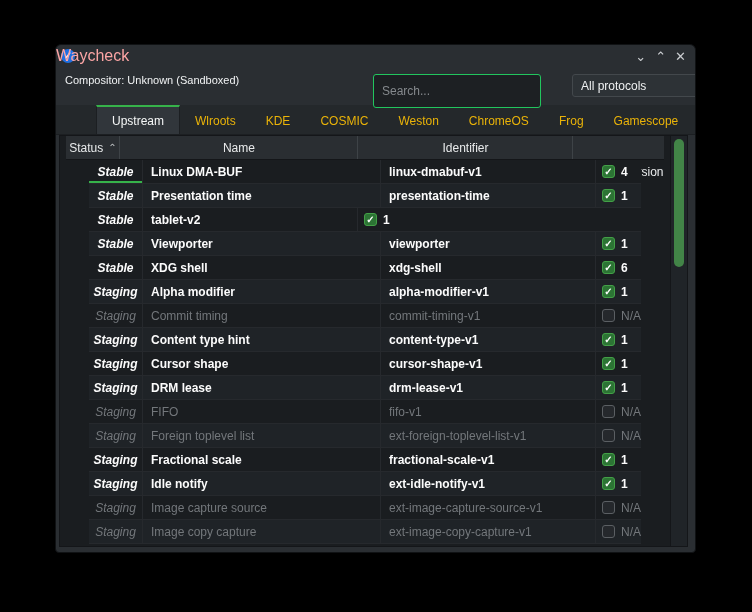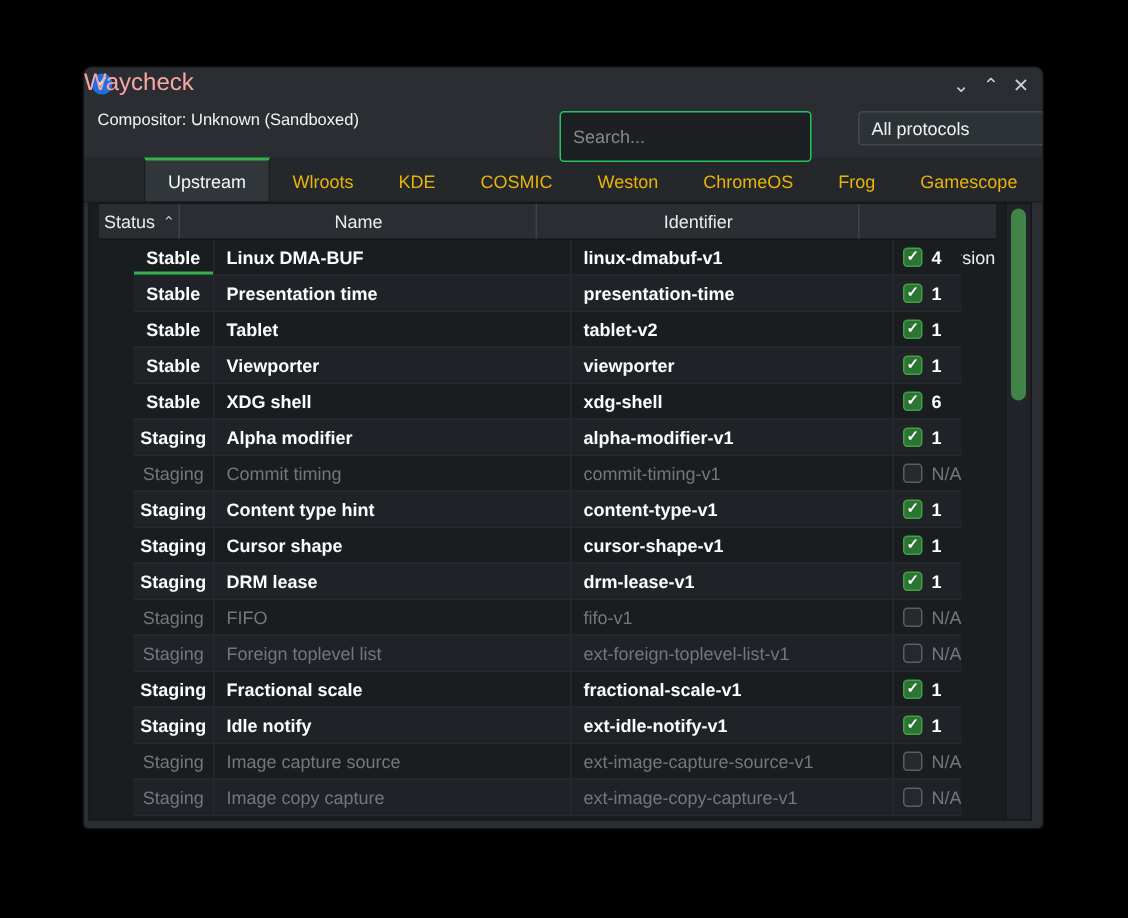--- a/index.html
+++ b/index.html
@@ -57,21 +57,21 @@
   .c-name   { width:238px; flex:none; }
   .c-ident  { width:215px; flex:none; }
   .c-ver    { flex:1; }
 
   .trow { display:flex; height:24px; flex:none; background:#1a1d20;
           border-bottom:1px solid #26292d; cursor:default; }
   .trow.alt { background:#1f2327; }
   .td { display:flex; align-items:center; font-size:12px; border-right:1px solid #26292d;
         overflow:hidden; white-space:nowrap; }
   .td:last-child { border-right:none; }
-  .td.c-status { justify-content:center; }
+  .td.c-status { justify-content:center;font-style:italic; }
   .td.c-name, .td.c-ident { padding-left:8px; }
   .td.c-ver { padding-left:6px; gap:6px; }
   .trow.ok .td { color:#fcfcfc; font-weight:bold; }
   .trow.na .td { color:#73777b; font-weight:normal; }
   .trow .td.current { box-shadow:inset 0 -2px 0 #36b24a; }
 
   .cbx { width:13px; height:13px; border-radius:3px; flex:none;
          display:flex; align-items:center; justify-content:center; }
   .cbx.on  { background:#2c7434; border:1px solid #43a047; }
   .cbx.off { background:#25282c; border:1px solid #5b5f63; }
@@ -178,21 +178,20 @@
     <div class="td c-ver">
       <span class="cbx on">
         <span class="mark">✓</span>
       </span>
       <span>1</span>
     </div>
   </div>
 
   <div class="trow ok">
     <div class="td c-status">Stable</div>
-    <div class="td c-name">Tablet</div>
     <div class="td c-ident">tablet-v2</div>
     <div class="td c-ver">
       <span class="cbx on">
         <span class="mark">✓</span>
       </span>
       <span>1</span>
     </div>
   </div>
 
   <div class="trow ok alt">

